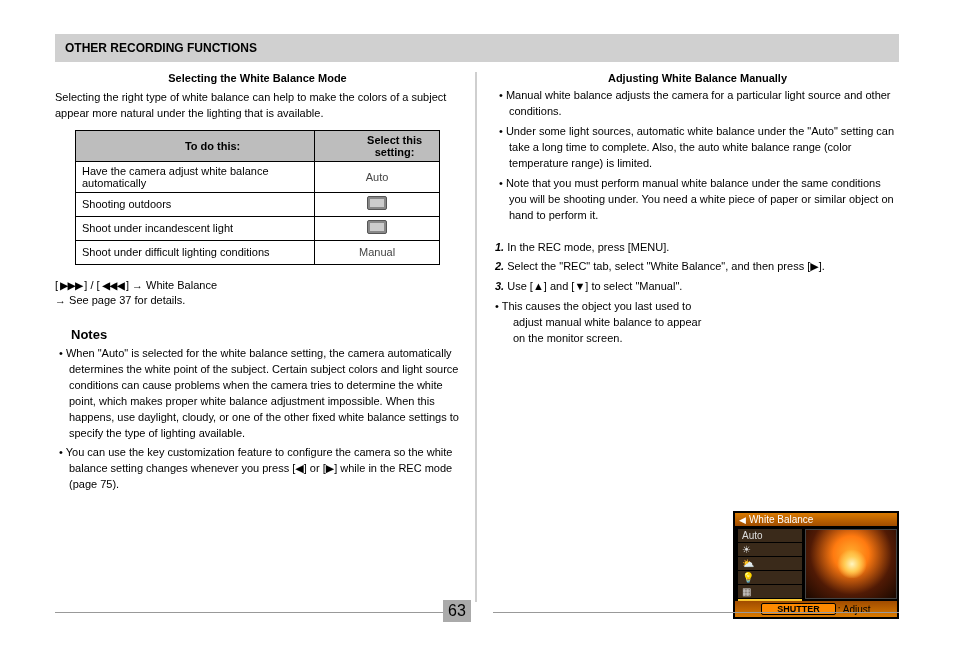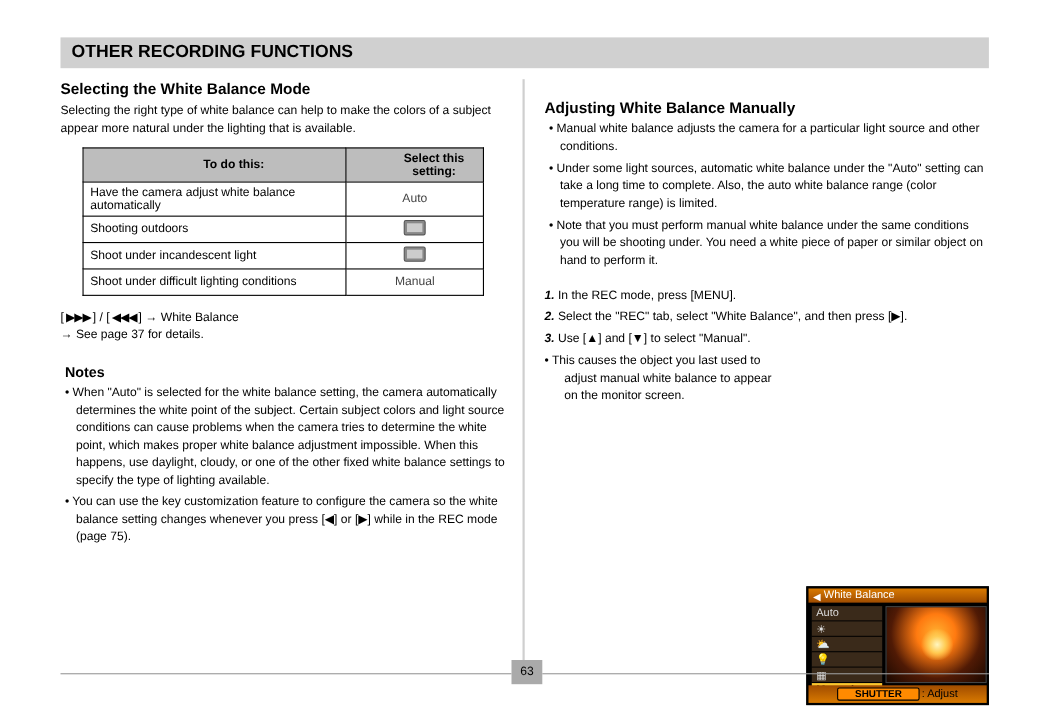--- a/index.html
+++ b/index.html
@@ -1,27 +1,27 @@
 <!DOCTYPE html>
 <html><head>
 <meta charset="utf-8">
 <style>
   * { margin: 0; padding: 0; box-sizing: border-box; }
   html, body { width: 954px; height: 646px; font-family: Arial, Helvetica, sans-serif; background: #fff; color: #000; }
   .page { position: relative; width: 954px; height: 646px; }
 
   
   .title-bar { position: absolute; left: 55px; top: 34px; width: 844px; height: 28px; background: #d0d0d0; display: flex; align-items: center; padding-left: 10px; }
-  .title-bar span { font-size: 16px; font-weight: bold; color: #000; }
+  .title-bar span { font-size: 12px; font-weight: bold; color: #000; }
 
   .col-left  { position: absolute; left: 55px;  top: 72px;  width: 405px; }
-  .col-right { position: absolute; left: 495px; top: 72px;  width: 405px; margin-top: 18px; }
+  .col-right { position: absolute; left: 495px; top: 72px;  width: 405px; }
   .divider   { position: absolute; left: 475px; top: 72px;  width: 2px;  height: 530px; background: #cfcfcf; }
 
-  .section-title { font-size: 14px; font-weight: bold; margin-bottom: 6px; }
+  .section-title { font-size: 11px; font-weight: bold; margin-bottom: 6px; text-align: center; }
   .body-text { font-size: 11px; line-height: 1.45; margin-bottom: 8px; }
 
   
   table.wb { border-collapse: collapse; width: 365px; margin: 8px 0 12px 20px; }
   table.wb th, table.wb td { border: 1px solid #000; font-size: 11px; padding: 3px 6px; height: 24px; vertical-align: middle; }
   table.wb th { background: #bdbdbd; font-weight: bold; text-align: center; padding-left: 41px; }
   table.wb td:first-child { width: 240px; }
   table.wb td:last-child  { width: 125px; text-align: center; }
 
   .icon-img { display: inline-block; width: 20px; height: 14px; background: #888; border: 1px solid #555; border-radius: 2px; position: relative; }
@@ -30,39 +30,39 @@
 
   .arrows-line { font-size: 11px; margin: 6px 0 0 0; display: flex; align-items: center; flex-wrap: wrap; gap: 2px; }
   .arrows-line .ablk { display:inline-block; }
   .skip-icon { font-family: monospace; font-weight: bold; letter-spacing: -1px; font-size: 14px; }
 
   .bullet-block { margin-top: 24px; }
   .bullet-block .section-title { margin-bottom: 4px; }
   .bullet { font-size: 11px; line-height: 1.45; padding-left: 14px; text-indent: -10px; margin-bottom: 4px; }
   .bullet::before { content: "• "; }
 
-  .note-head { font-size: 13px; font-weight: bold; margin: 18px 4px 4px; }
+  .note-head { font-size: 13px; font-weight: bold; margin: 18px 16px 4px; }
 
   .step { font-size: 11px; line-height: 1.45; padding-left: 18px; text-indent: -18px; margin-bottom: 4px; }
   .step .num { font-weight: bold; font-style: italic; }
 
   
   .lcd { position: absolute; left: 238px; top: 232px; width: 166px; height: 108px; border: 2px solid #000; background: #000; font-size: 10px; color: #fff; }
   .lcd-title { position: absolute; left: 0; top: 0; right: 0; height: 14px; background: linear-gradient(#d97a00,#a04c00); color: #fff; padding: 0 4px; display: flex; align-items: center; border-bottom: 1px solid #000;}
   .lcd-title .tri { margin-right: 3px; font-size: 9px; }
   .lcd-list { position: absolute; left: 3px; top: 16px; width: 64px; }
   .lcd-item { height: 14px; background: #3a2a1a; border-bottom: 1px solid #000; display: flex; align-items: center; padding-left: 4px; color:#ddd;}
   .lcd-item.sel { background: linear-gradient(#ffcc33,#cc8a00); color: #000; font-weight: bold; }
   .thumb { position: absolute; left: 70px; top: 16px; width: 92px; height: 70px; background: radial-gradient(circle at 50% 35%, #ffb030 0%, #ff7a10 28%, #501a05 65%, #1a0800 100%); border: 1px solid #444;}
   .thumb::after { content:''; position:absolute; left:30px; top:20px; width:32px; height:28px; background: radial-gradient(circle, #fff6c0 0%, #ffcc55 35%, transparent 70%);}
   .lcd-footer { position:absolute; left:0; bottom:0; right:0; height:16px; background: linear-gradient(#a04c00,#d97a00); display:flex; align-items:center; justify-content:center; }
   .lcd-footer .shutter { background:#ff8a00; color:#000; font-weight:bold; font-size:9px; padding:0 15px; border:1px solid #000; border-radius:2px; margin-right:2px;}
   .lcd-footer .adj { color:#000; font-size:10px; }
 
-  .page-num-box { position: absolute; left: 465px; top: 600px; width: 28px; height: 22px; background: #aaa; color: #000; font-size: 11px; display: flex; align-items: center; justify-content: center; }
+  .page-num-box { position: absolute; left: 443px; top: 600px; width: 28px; height: 22px; background: #aaa; color: #000; font-size: 16px; display: flex; align-items: center; justify-content: center; }
   .bottom-rule { position: absolute; left: 55px; top: 612px; width: 844px; height: 1px; background: #999; }
   .bottom-rule .gap { position:absolute; left:410px; top:-1px; width:28px; height:3px; background:#fff; }
 </style>
 </head>
 <body>
 
 <div class="page">
 
   <div class="title-bar">
     <span>OTHER RECORDING FUNCTIONS</span>

